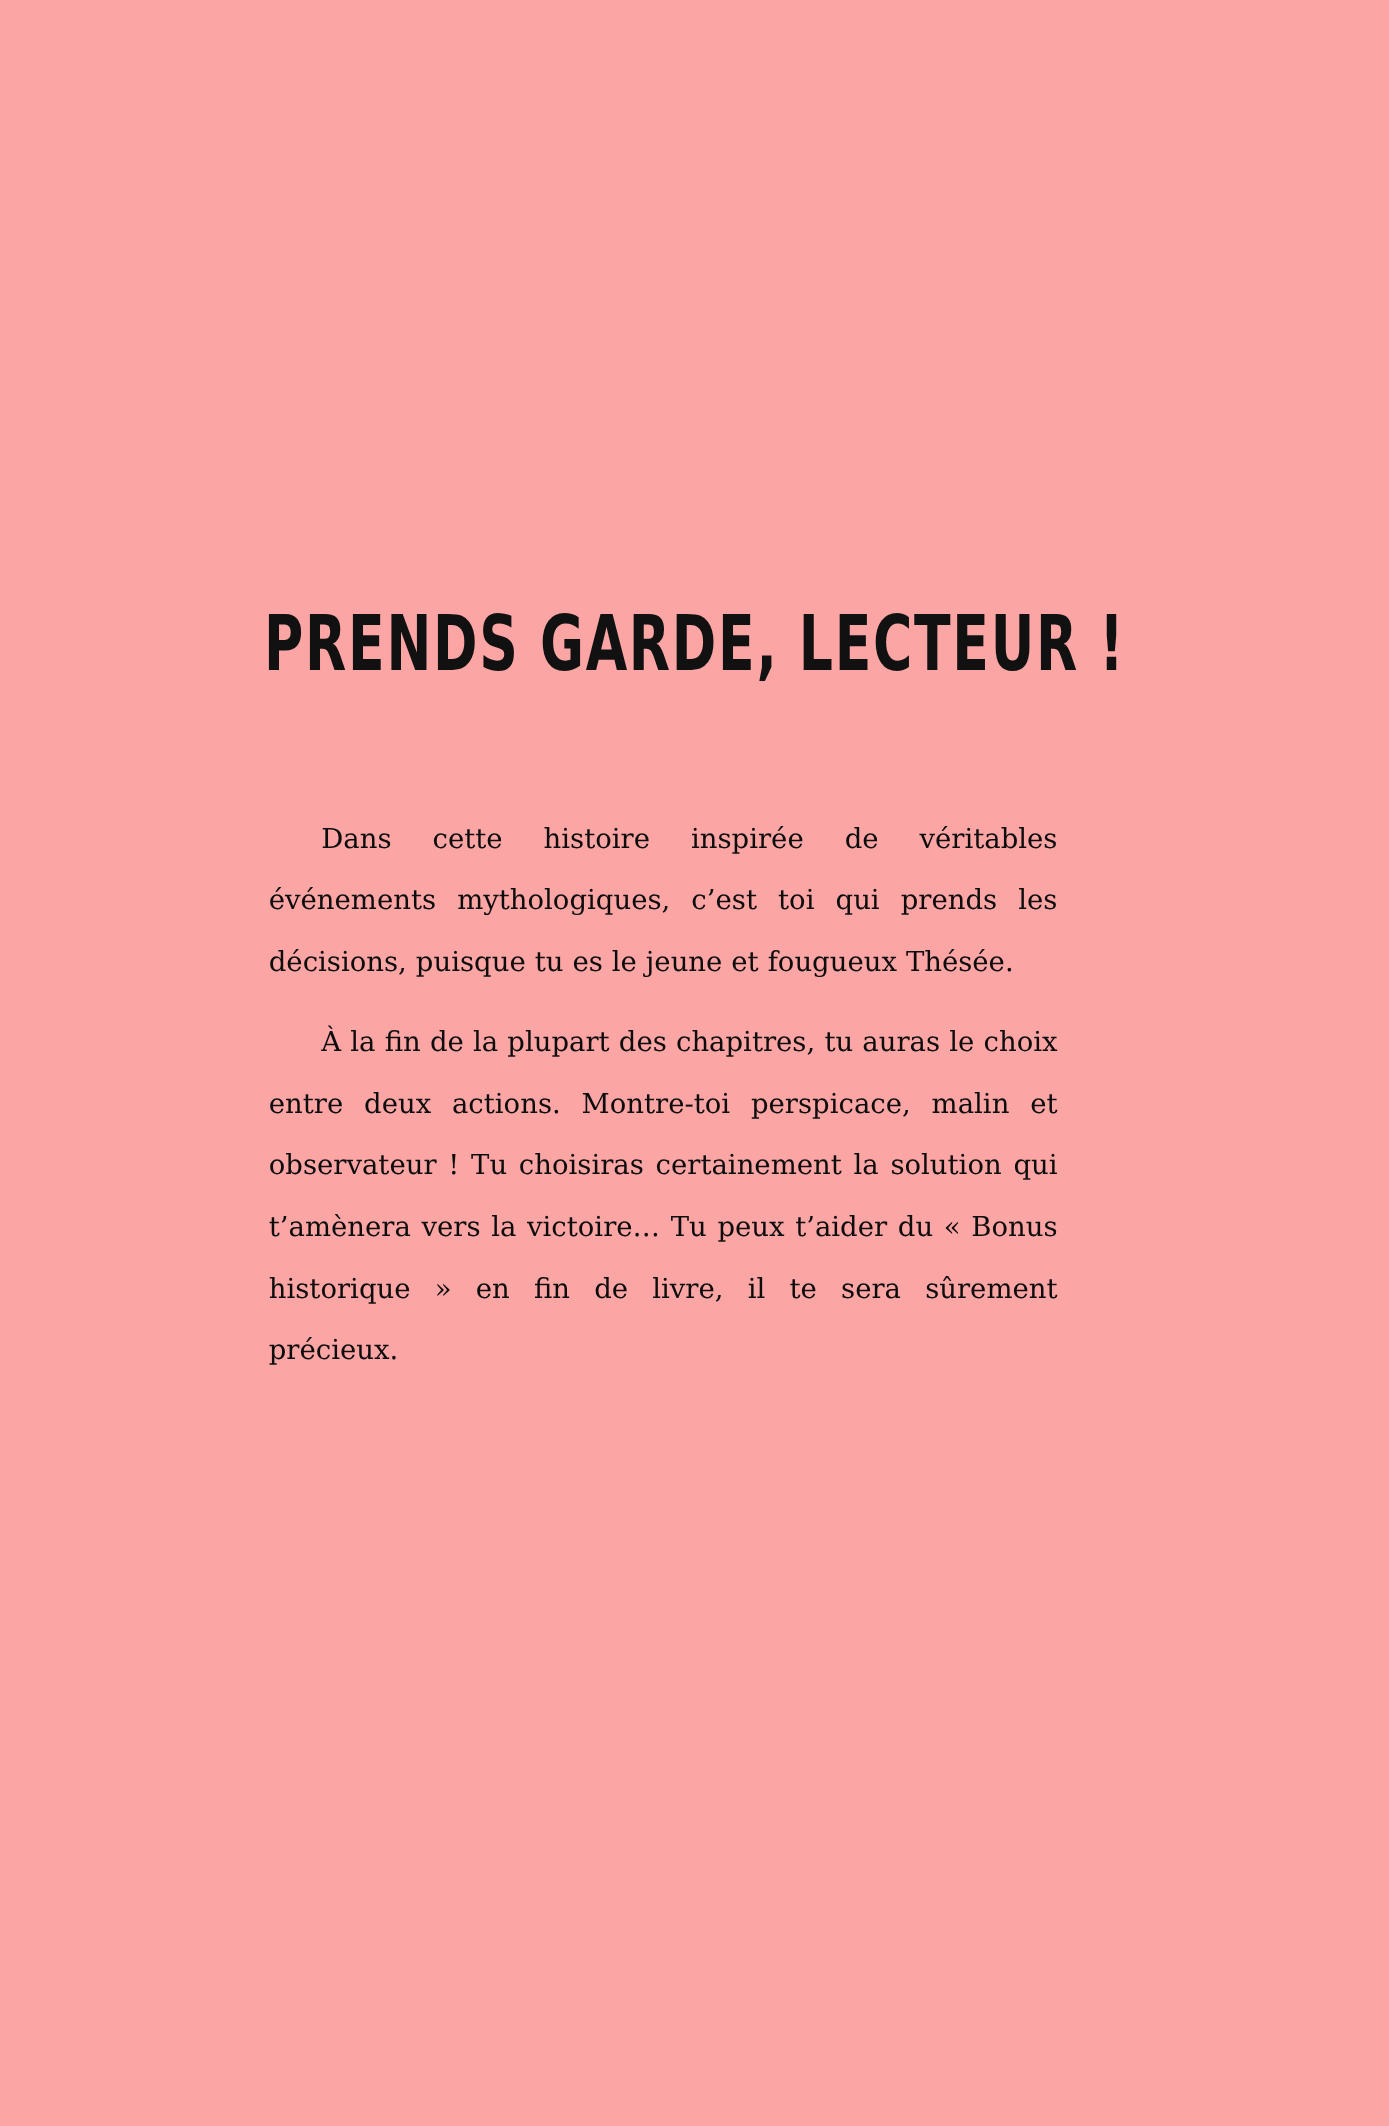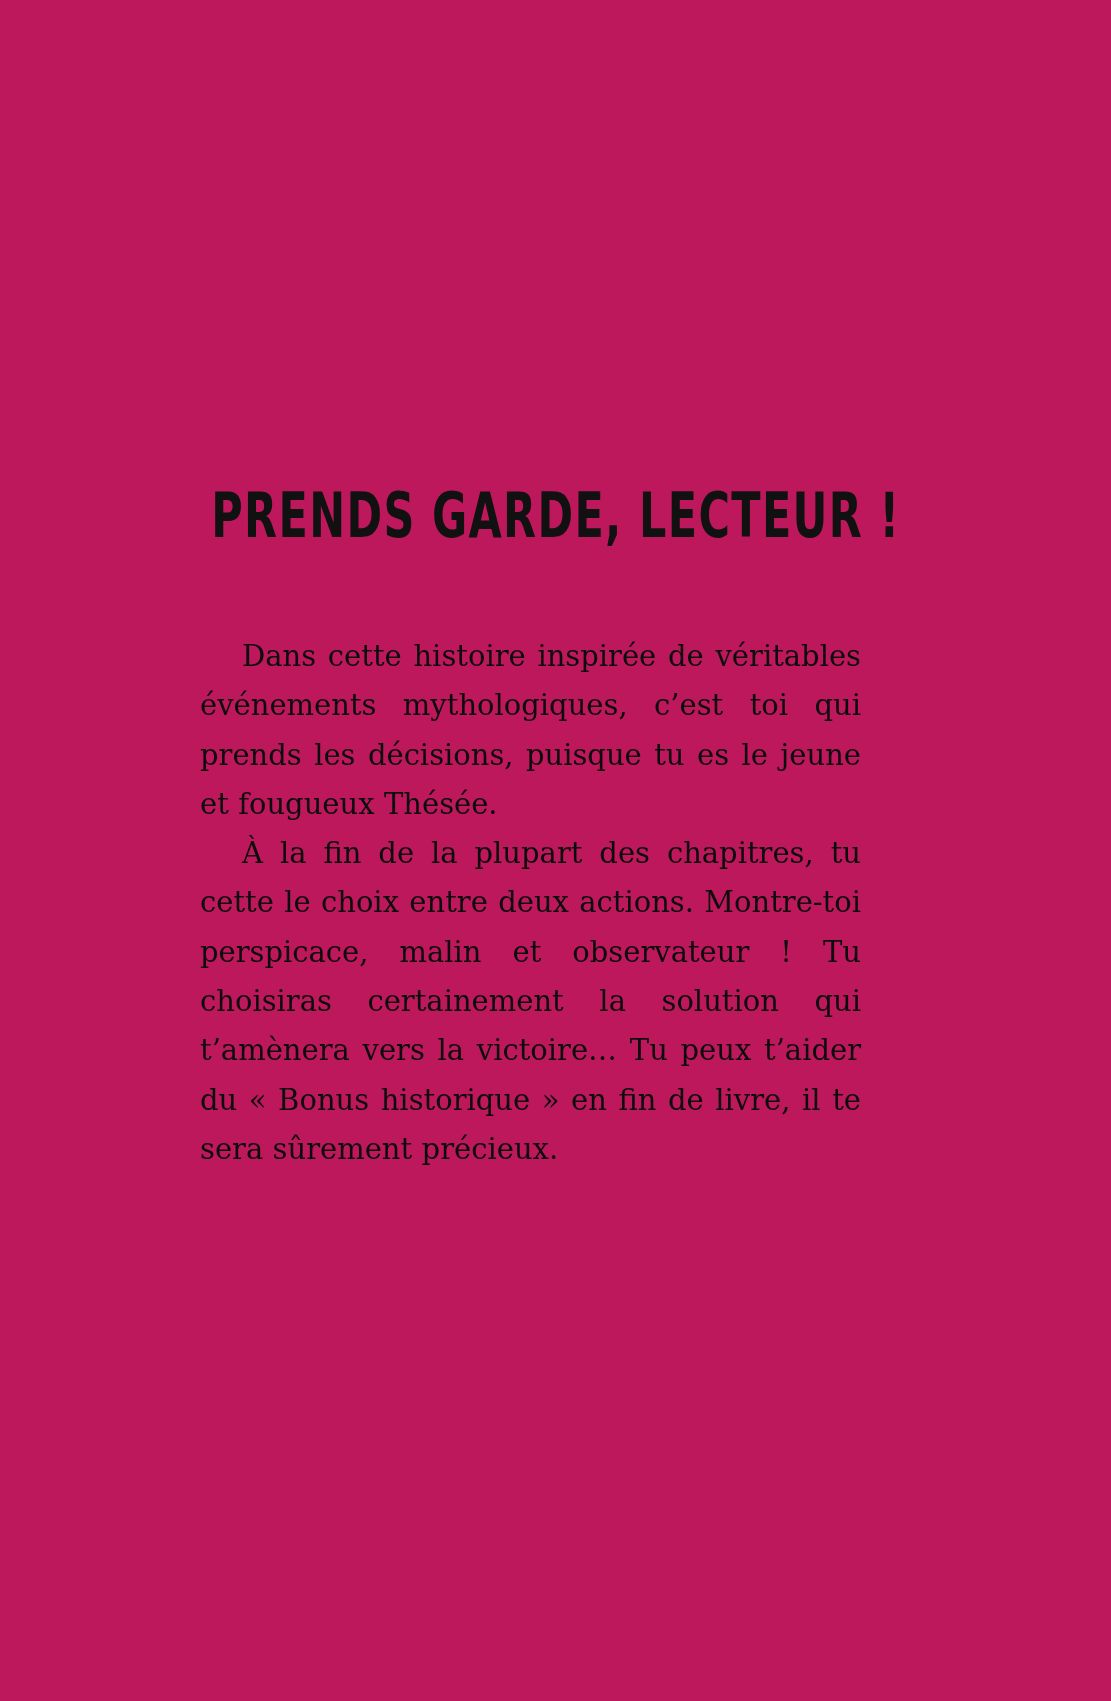--- a/index.html
+++ b/index.html
@@ -45,44 +45,44 @@
 
   
   .body-block {
     position: absolute;
     left: 200px;
     top: 632px;
     width: 661px;
   }
 
   .para {
-    margin: 0;
+    margin: 15px;
     font-family: "DejaVu Serif", "Liberation Serif", serif;
-    font-size: 29px;
+    font-size: 22px;
     line-height: 49.3px;
     color: #0d0d0d;
     text-align: justify;
     text-justify: inter-word;
     text-indent: 42px;
     hyphens: manual;
     -webkit-hyphens: manual;
     word-spacing: 0.2px;
   }
 
   .para + .para {
     margin-top: 0;
   }
 </style>
 </head>
 <body>
 
-<div class="page" style="background: #be185d;">
+<div class="page" style="background: #fca5a5;">
 
   <div class="title-block">
     <h1 class="page-title">PRENDS GARDE, LECTEUR !</h1>
   </div>
 
   <div class="body-block">
     <p class="para">Dans cette histoire inspirée de véritables événements mythologiques, c’est toi qui prends les décisions, puisque tu es le jeune et fougueux Thésée.</p>
-    <p class="para">À la fin de la plupart des chapitres, tu cette le choix entre deux actions. Montre-toi perspicace, malin et observateur ! Tu choisiras certainement la solution qui t’amènera vers la victoire… Tu peux t’aider du « Bonus historique » en fin de livre, il te sera sûrement précieux.</p>
+    <p class="para">À la fin de la plupart des chapitres, tu auras le choix entre deux actions. Montre-toi perspicace, malin et observateur ! Tu choisiras certainement la solution qui t’amènera vers la victoire… Tu peux t’aider du « Bonus historique » en fin de livre, il te sera sûrement précieux.</p>
   </div>
 
 </div>
 
 </body></html>

